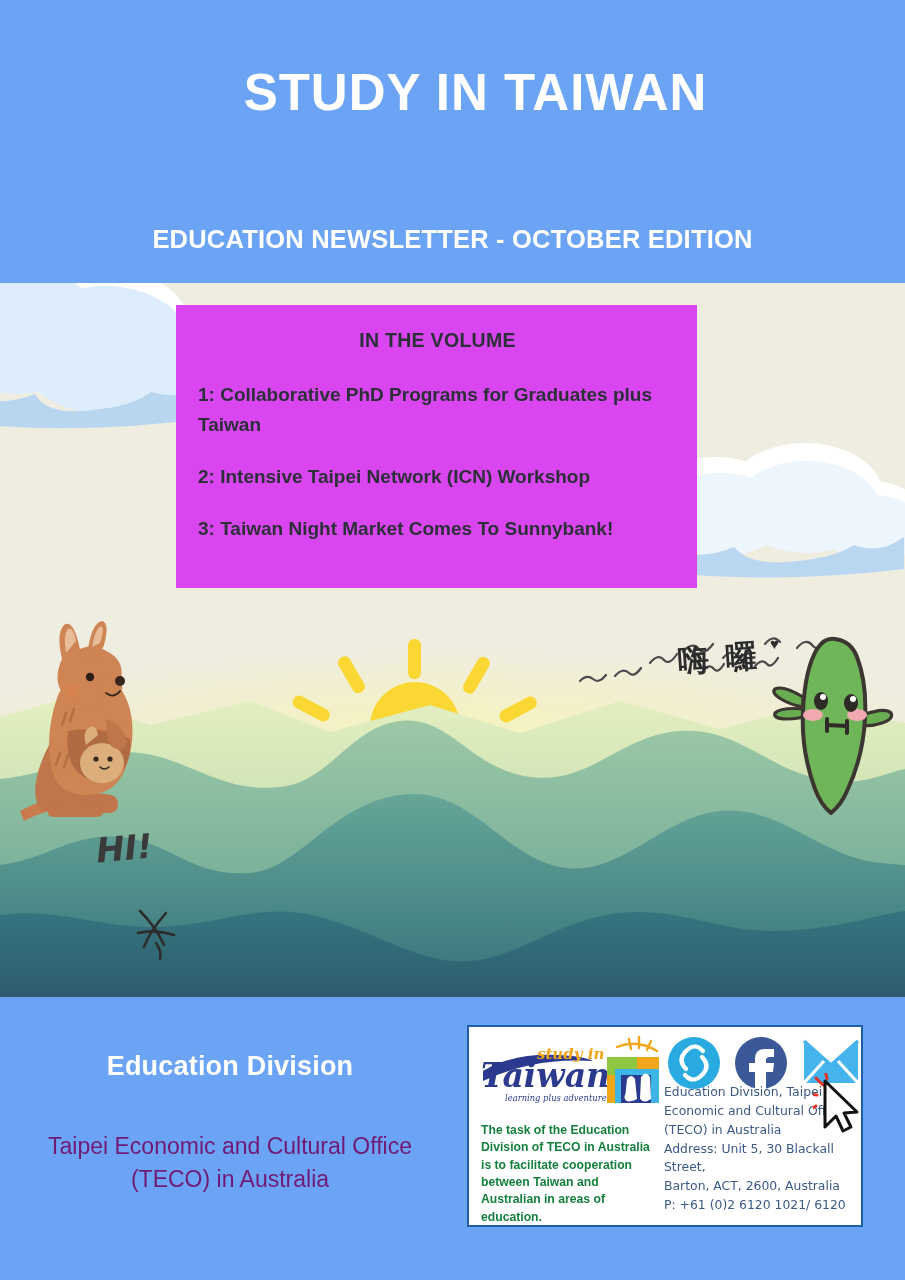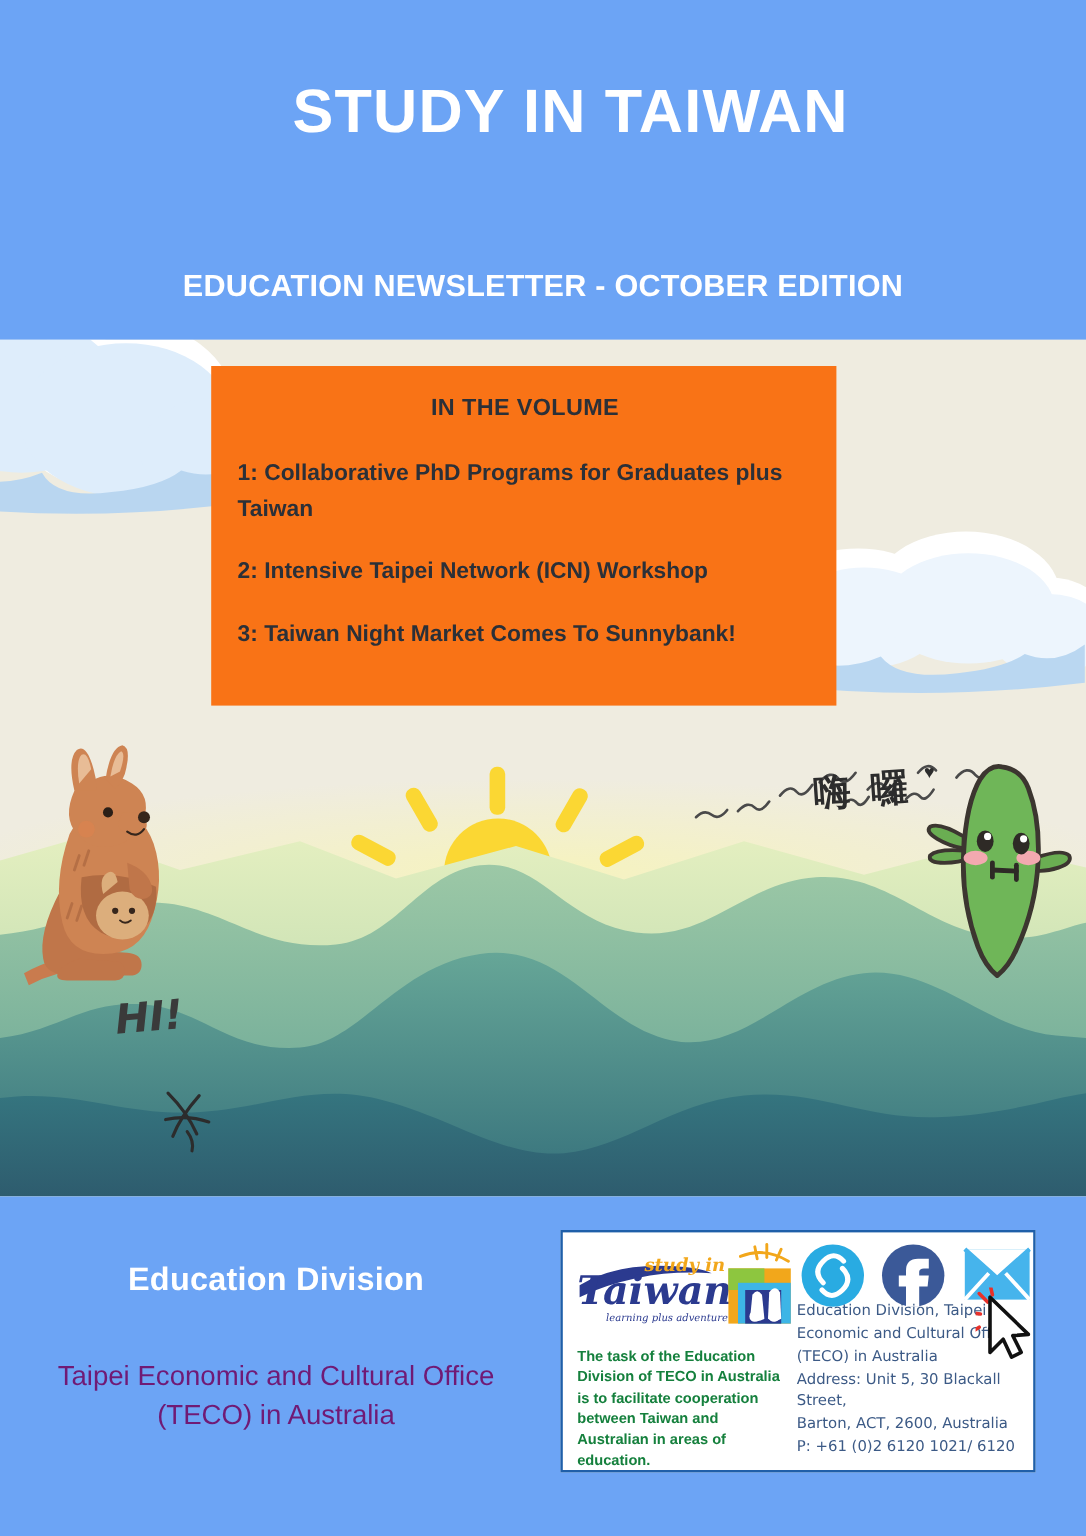--- a/index.html
+++ b/index.html
@@ -38,21 +38,21 @@
 
   .landscape { position:absolute; left:0; bottom:0; width:905px; height:400px; }
 
   
   .cloud-left { position:absolute; left:-60px; top:-65px; width:350px; height:240px; z-index:3; }
   .cloud-right { position:absolute; right:-20px; top:150px; width:300px; height:160px; z-index:3; }
 
   
   .volume-box {
     position:absolute; left:176px; top:305px; width:521px; height:283px;
-    background:#f97316; z-index:8; padding:24px 20px 0 22px;
+    background:#d946ef; z-index:8; padding:24px 20px 0 22px;
   }
   .volume-title {
     text-align:center; font-size:19.5px; font-weight:bold; color:#2B3038;
     letter-spacing:0.3px; margin-bottom:28px;
   }
   .volume-item {
     font-size:19px; font-weight:bold; color:#2B3038;
     line-height:1.58; margin-bottom:22px;
   }
   .volume-item:last-child { margin-bottom:0; }

